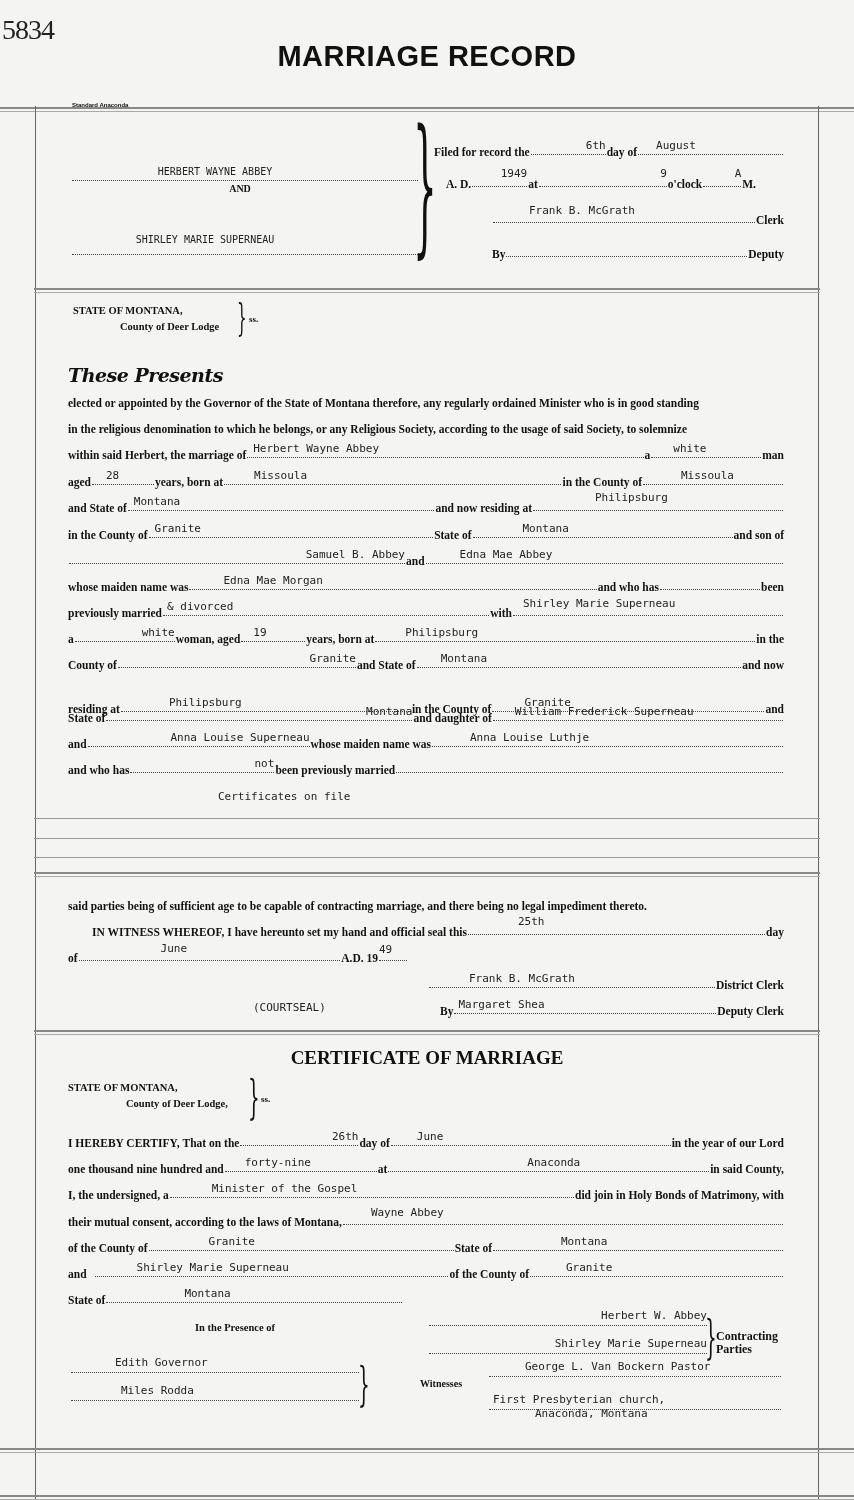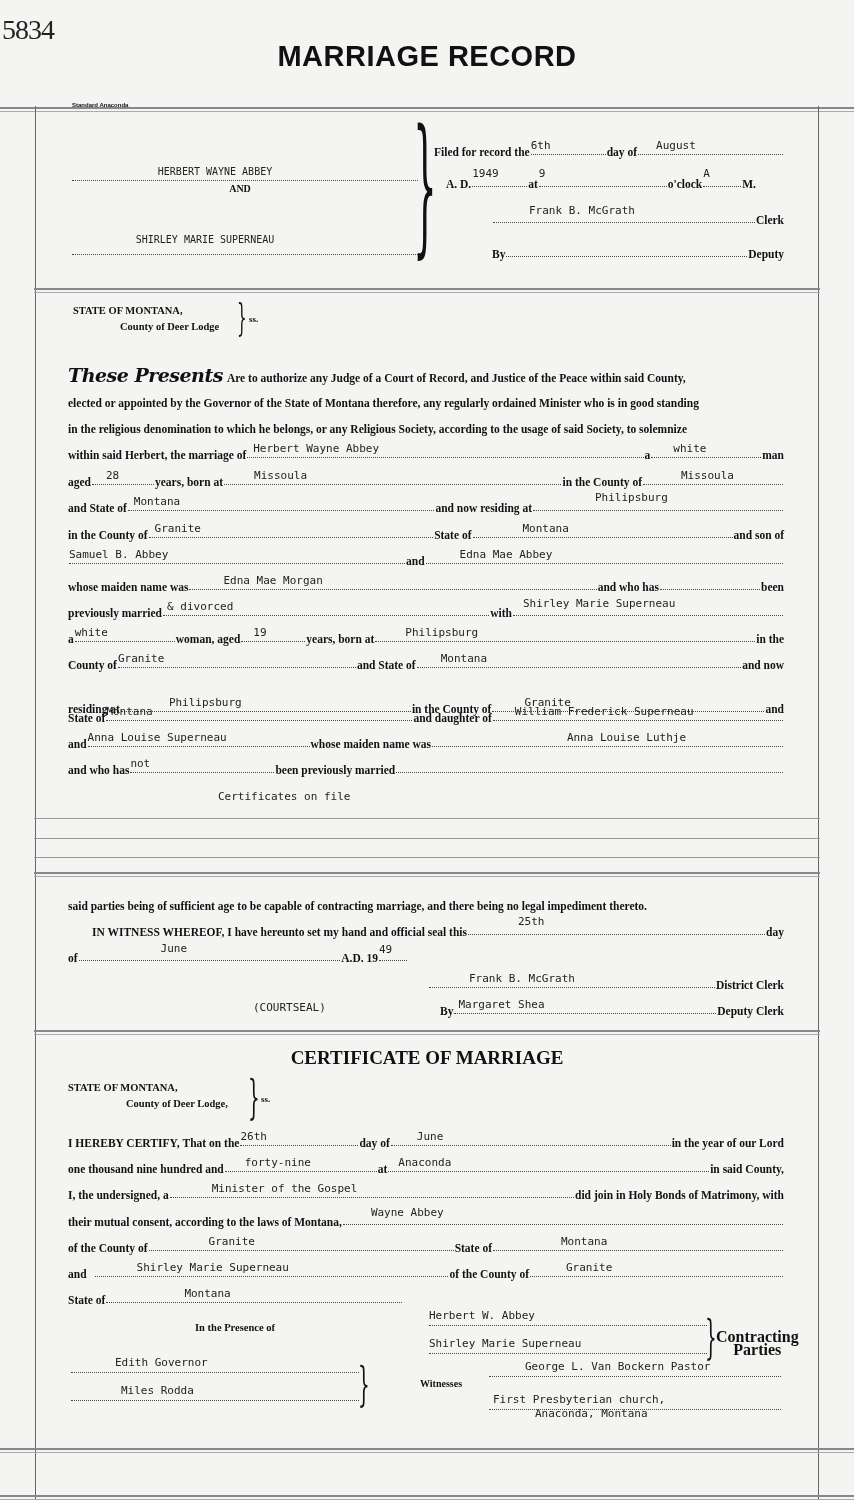--- a/index.html
+++ b/index.html
@@ -9,21 +9,21 @@
   .recnum { left:2px; top:14px; font-family:"Liberation Serif", serif; font-size:28px; letter-spacing:-1px; color:#222; }
   .title { left:0; width:854px; top:40px; text-align:center; font-family:"Liberation Sans", sans-serif; font-weight:bold; font-size:29px; letter-spacing:0.5px; }
   .std { left:72px; top:102px; font-family:"Liberation Sans", sans-serif; font-weight:bold; font-size:6px; }
   .hrule { position:absolute; left:0; width:854px; border-top:2px solid #888; border-bottom:1px solid #aaa; height:2px; }
   .vrule { position:absolute; top:106px; height:1394px; width:0; border-left:1.5px solid #666; }
   .thin { position:absolute; left:34px; width:786px; border-top:1px solid #999; }
   .p { font-family:"Liberation Serif", serif; font-weight:bold; font-size:11.5px; white-space:nowrap; }
   .tw { font-family:"DejaVu Sans Mono", monospace; font-weight:normal; font-size:11px; color:#222; }
   .line { position:absolute; left:68px; width:716px; height:16px; display:flex; align-items:flex-end; }
   .dots { flex:1; border-bottom:1px dotted #444; height:1px; margin:0 1px 3px 1px; position:relative; }
-  .fill { position:absolute; bottom:2px; left:0; right:0; text-align:left; }
+  .fill { position:absolute; bottom:2px; left:0; right:0; text-align:right; }
   .seg { white-space:nowrap; }
   .gothic { font-family:"DejaVu Serif", serif; font-weight:bold; font-size:19px; font-style:italic; letter-spacing:-0.5px; }
   .brace { font-family:"DejaVu Serif", serif; font-weight:normal; }
   .cert-title { left:0; width:854px; top:1047px; text-align:center; font-family:"Liberation Serif", serif; font-weight:bold; font-size:19px; }
 </style>
 </head>
 <body>
 
 <div class="abs recnum">5834</div>
 <div class="abs title">MARRIAGE RECORD</div>
@@ -87,21 +87,20 @@
   <span class="p seg">Deputy</span>
 </div>
 
 <div class="abs p" style="left:73px;top:305px;font-size:10.5px">STATE OF MONTANA,</div>
 <div class="abs p" style="left:120px;top:321px;font-size:10.5px">County of Deer Lodge</div>
 <div class="abs brace" style="left:237px;top:298px;font-size:38px;line-height:38px;transform:scaleX(0.4);transform-origin:left">}</div>
 <div class="abs p" style="left:249px;top:314px;font-size:9px">ss.</div>
 
 <div class="line" style="top:364px;height:22px">
   <span class="gothic seg">These Presents</span>
-  <span class="p seg" style="margin-left:4px;margin-bottom:2px">Are to authorize any Judge of a Court of Record, and Justice of the Peace within said County,</span>
 </div>
 <div class="line" style="top:393px">
     <span class="p seg">elected or appointed by the Governor of the State of Montana therefore, any regularly ordained Minister who is in good standing</span>
   </div>
 <div class="line" style="top:419px">
     <span class="p seg">in the religious denomination to which he belongs, or any Religious Society, according to the usage of said Society, to solemnize</span>
   </div>
 
 <div class="line" style="top:445px">
   <span class="p seg">within said Herbert, the marriage of</span>
@@ -226,21 +225,21 @@
       <span class="fill tw" style="text-align:left;padding-left:22px">William Frederick Superneau</span>
     </span>
 </div>
 <div class="line" style="top:734px">
   <span class="p seg">and</span>
   <span class="dots" style="flex:0 0 222px">
       <span class="fill tw">Anna Louise Superneau</span>
     </span>
   <span class="p seg">whose maiden name was</span>
   <span class="dots">
-      <span class="fill tw" style="text-align:center;padding-left:38px">Anna Louise Luthje</span>
+      <span class="fill tw" style="text-align:left;padding-left:38px">Anna Louise Luthje</span>
     </span>
 </div>
 <div class="line" style="top:760px">
   <span class="p seg">and who has</span>
   <span class="dots" style="flex:0 0 144px">
       <span class="fill tw">not</span>
     </span>
   <span class="p seg">been previously married</span>
   <span class="dots"></span>
 </div>
@@ -299,21 +298,21 @@
     </span>
   <span class="p seg">in the year of our Lord</span>
 </div>
 <div class="line" style="top:1159px">
   <span class="p seg">one thousand nine hundred and</span>
   <span class="dots" style="flex:0 0 152px">
       <span class="fill tw" style="text-align:left;padding-left:20px">forty-nine</span>
     </span>
   <span class="p seg">at</span>
   <span class="dots">
-      <span class="fill tw" style="text-align:left;padding-left:10px">Anaconda</span>
+      <span class="fill tw" style="text-align:center;padding-left:10px">Anaconda</span>
     </span>
   <span class="p seg">in said County,</span>
 </div>
 <div class="line" style="top:1185px">
   <span class="p seg">I, the undersigned, a</span>
   <span class="dots">
       <span class="fill tw" style="text-align:left;padding-left:42px">Minister of the Gospel</span>
     </span>
   <span class="p seg">did join in Holy Bonds of Matrimony, with</span>
 </div>
@@ -356,21 +355,21 @@
   <span class="dots">
       <span class="fill tw" style="bottom:3px">Herbert W. Abbey</span>
     </span>
 </div>
 <div class="line" style="left:428px;width:280px;top:1341px">
   <span class="dots">
       <span class="fill tw" style="bottom:3px">Shirley Marie Superneau</span>
     </span>
 </div>
 <div class="abs brace" style="left:705px;top:1314px;font-size:46px;line-height:46px;transform:scaleX(0.4);transform-origin:left">}</div>
-<div class="abs p" style="left:716px;top:1330px;font-size:16px;text-align:center;line-height:13px">
+<div class="abs p" style="left:716px;top:1330px;font-size:12px;line-height:13px">
   <div>Contracting</div>
   <div>Parties</div>
 </div>
 
 <div class="line" style="left:70px;width:290px;top:1360px">
   <span class="dots">
       <span class="fill tw" style="bottom:3px;text-align:left;padding-left:44px">Edith Governor</span>
     </span>
 </div>
 <div class="line" style="left:70px;width:290px;top:1388px">

